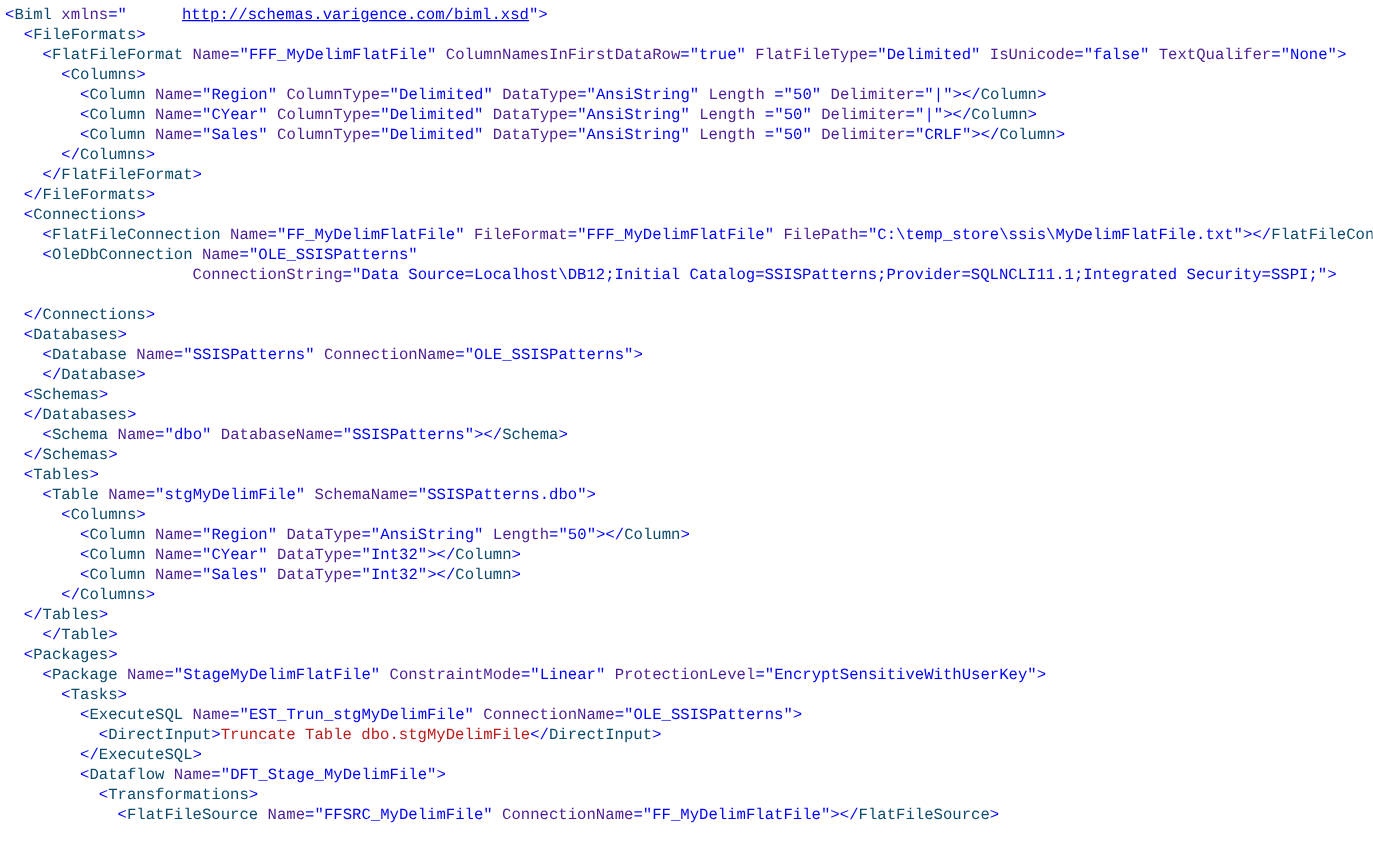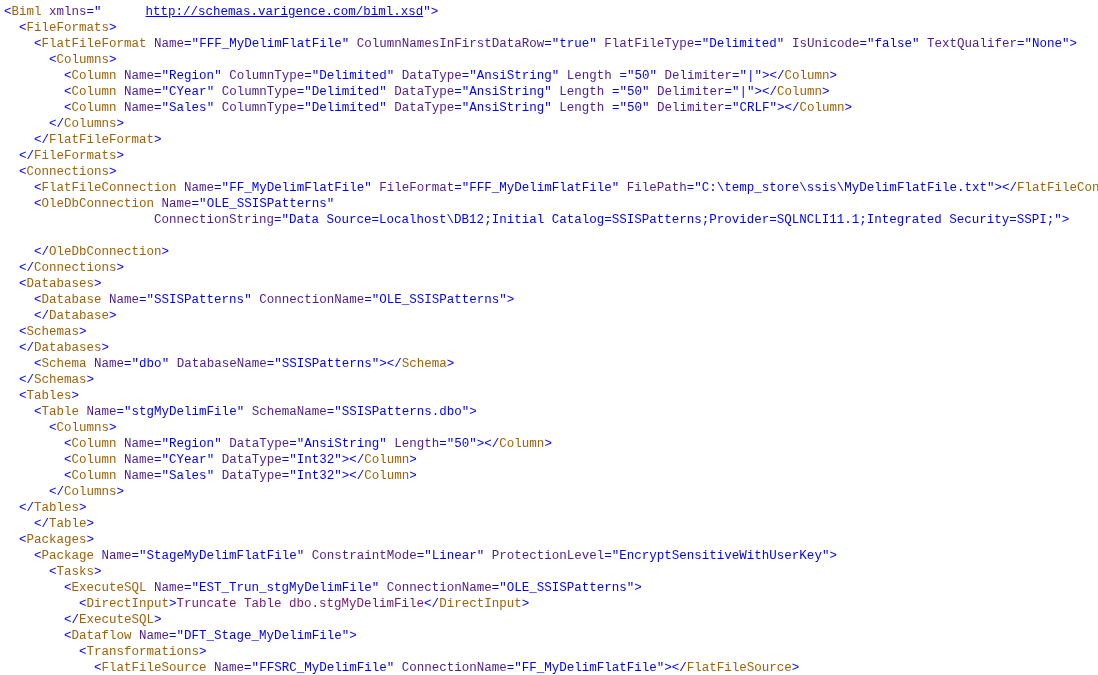--- a/index.html
+++ b/index.html
@@ -8,23 +8,23 @@
     background: #ffffff;
     font-family: "Consolas", "Courier New", monospace;
     font-size: 12.5px;
     line-height: 1.28;
     color: #000000;
     white-space: nowrap;
     overflow-x: auto;
   }
   .line { display: block; }
   .t-blue   { color: #0000ff; }
-  .t-brown  { color: #a16207; }
+  .t-brown  { color: #0c4a6e; }
   .t-red    { color: #4c1d95; }
-  .t-black  { color: #701a75; }
+  .t-black  { color: #b91c1c; }
   a.t-url   { color: #0000ff; text-decoration: underline; padding-left: 44px; }
 </style>
 </head>
 <body>
 
 <div id="code">
     <div class="line"><span class="t-blue">&lt;</span><span class="t-brown">Biml</span><span class="t-black"> </span><span class="t-red">xmlns</span><span class="t-blue">=</span><span class="t-blue">"</span><a class="t-url">http://schemas.varigence.com/biml.xsd</a><span class="t-blue">"</span><span class="t-blue">&gt;</span></div>
     <div class="line">&nbsp;&nbsp;<span class="t-blue">&lt;</span><span class="t-brown">FileFormats</span><span class="t-blue">&gt;</span></div>
     <div class="line">&nbsp;&nbsp;&nbsp;&nbsp;<span class="t-blue">&lt;</span><span class="t-brown">FlatFileFormat</span><span class="t-black"> </span><span class="t-red">Name</span><span class="t-blue">=</span><span class="t-blue">"</span><span class="t-blue">FFF_MyDelimFlatFile</span><span class="t-blue">"</span><span class="t-black"> </span><span class="t-red">ColumnNamesInFirstDataRow</span><span class="t-blue">=</span><span class="t-blue">"</span><span class="t-blue">true</span><span class="t-blue">"</span><span class="t-black"> </span><span class="t-red">FlatFileType</span><span class="t-blue">=</span><span class="t-blue">"</span><span class="t-blue">Delimited</span><span class="t-blue">"</span><span class="t-black"> </span><span class="t-red">IsUnicode</span><span class="t-blue">=</span><span class="t-blue">"</span><span class="t-blue">false</span><span class="t-blue">"</span><span class="t-black"> </span><span class="t-red">TextQualifer</span><span class="t-blue">=</span><span class="t-blue">"</span><span class="t-blue">None</span><span class="t-blue">"</span><span class="t-blue">&gt;</span></div>
     <div class="line">&nbsp;&nbsp;&nbsp;&nbsp;&nbsp;&nbsp;<span class="t-blue">&lt;</span><span class="t-brown">Columns</span><span class="t-blue">&gt;</span></div>
@@ -32,21 +32,20 @@
     <div class="line">&nbsp;&nbsp;&nbsp;&nbsp;&nbsp;&nbsp;&nbsp;&nbsp;<span class="t-blue">&lt;</span><span class="t-brown">Column</span><span class="t-black"> </span><span class="t-red">Name</span><span class="t-blue">=</span><span class="t-blue">"</span><span class="t-blue">CYear</span><span class="t-blue">"</span><span class="t-black"> </span><span class="t-red">ColumnType</span><span class="t-blue">=</span><span class="t-blue">"</span><span class="t-blue">Delimited</span><span class="t-blue">"</span><span class="t-black"> </span><span class="t-red">DataType</span><span class="t-blue">=</span><span class="t-blue">"</span><span class="t-blue">AnsiString</span><span class="t-blue">"</span><span class="t-black"> </span><span class="t-red">Length</span><span class="t-black"> </span><span class="t-blue">=</span><span class="t-blue">"</span><span class="t-blue">50</span><span class="t-blue">"</span><span class="t-black"> </span><span class="t-red">Delimiter</span><span class="t-blue">=</span><span class="t-blue">"</span><span class="t-blue">|</span><span class="t-blue">"</span><span class="t-blue">&gt;</span><span class="t-blue">&lt;/</span><span class="t-brown">Column</span><span class="t-blue">&gt;</span></div>
     <div class="line">&nbsp;&nbsp;&nbsp;&nbsp;&nbsp;&nbsp;&nbsp;&nbsp;<span class="t-blue">&lt;</span><span class="t-brown">Column</span><span class="t-black"> </span><span class="t-red">Name</span><span class="t-blue">=</span><span class="t-blue">"</span><span class="t-blue">Sales</span><span class="t-blue">"</span><span class="t-black"> </span><span class="t-red">ColumnType</span><span class="t-blue">=</span><span class="t-blue">"</span><span class="t-blue">Delimited</span><span class="t-blue">"</span><span class="t-black"> </span><span class="t-red">DataType</span><span class="t-blue">=</span><span class="t-blue">"</span><span class="t-blue">AnsiString</span><span class="t-blue">"</span><span class="t-black"> </span><span class="t-red">Length</span><span class="t-black"> </span><span class="t-blue">=</span><span class="t-blue">"</span><span class="t-blue">50</span><span class="t-blue">"</span><span class="t-black"> </span><span class="t-red">Delimiter</span><span class="t-blue">=</span><span class="t-blue">"</span><span class="t-blue">CRLF</span><span class="t-blue">"</span><span class="t-blue">&gt;</span><span class="t-blue">&lt;/</span><span class="t-brown">Column</span><span class="t-blue">&gt;</span></div>
     <div class="line">&nbsp;&nbsp;&nbsp;&nbsp;&nbsp;&nbsp;<span class="t-blue">&lt;/</span><span class="t-brown">Columns</span><span class="t-blue">&gt;</span></div>
     <div class="line">&nbsp;&nbsp;&nbsp;&nbsp;<span class="t-blue">&lt;/</span><span class="t-brown">FlatFileFormat</span><span class="t-blue">&gt;</span></div>
     <div class="line">&nbsp;&nbsp;<span class="t-blue">&lt;/</span><span class="t-brown">FileFormats</span><span class="t-blue">&gt;</span></div>
     <div class="line">&nbsp;&nbsp;<span class="t-blue">&lt;</span><span class="t-brown">Connections</span><span class="t-blue">&gt;</span></div>
     <div class="line">&nbsp;&nbsp;&nbsp;&nbsp;<span class="t-blue">&lt;</span><span class="t-brown">FlatFileConnection</span><span class="t-black"> </span><span class="t-red">Name</span><span class="t-blue">=</span><span class="t-blue">"</span><span class="t-blue">FF_MyDelimFlatFile</span><span class="t-blue">"</span><span class="t-black"> </span><span class="t-red">FileFormat</span><span class="t-blue">=</span><span class="t-blue">"</span><span class="t-blue">FFF_MyDelimFlatFile</span><span class="t-blue">"</span><span class="t-black"> </span><span class="t-red">FilePath</span><span class="t-blue">=</span><span class="t-blue">"</span><span class="t-blue">C:\temp_store\ssis\MyDelimFlatFile.txt</span><span class="t-blue">"</span><span class="t-blue">&gt;</span><span class="t-blue">&lt;/</span><span class="t-brown">FlatFileConnection</span></div>
     <div class="line">&nbsp;&nbsp;&nbsp;&nbsp;<span class="t-blue">&lt;</span><span class="t-brown">OleDbConnection</span><span class="t-black"> </span><span class="t-red">Name</span><span class="t-blue">=</span><span class="t-blue">"</span><span class="t-blue">OLE_SSISPatterns</span><span class="t-blue">"</span><span class="t-blue"></span></div>
     <div class="line">&nbsp;&nbsp;&nbsp;&nbsp;&nbsp;&nbsp;&nbsp;&nbsp;&nbsp;&nbsp;&nbsp;&nbsp;&nbsp;&nbsp;&nbsp;&nbsp;&nbsp;&nbsp;&nbsp;&nbsp;<span class="t-red">ConnectionString</span><span class="t-blue">=</span><span class="t-blue">"</span><span class="t-blue">Data Source=Localhost\DB12;Initial Catalog=SSISPatterns;Provider=SQLNCLI11.1;Integrated Security=SSPI;</span><span class="t-blue">"</span><span class="t-blue">&gt;</span></div>
     <div class="line"><span class="t-black">&nbsp;</span></div>
-    <div class="line">&nbsp;&nbsp;&nbsp;&nbsp;<span class="t-blue">&lt;/</span><span class="t-brown">OleDbConnection</span><span class="t-blue">&gt;</span></div>
     <div class="line">&nbsp;&nbsp;<span class="t-blue">&lt;/</span><span class="t-brown">Connections</span><span class="t-blue">&gt;</span></div>
     <div class="line">&nbsp;&nbsp;<span class="t-blue">&lt;</span><span class="t-brown">Databases</span><span class="t-blue">&gt;</span></div>
     <div class="line">&nbsp;&nbsp;&nbsp;&nbsp;<span class="t-blue">&lt;</span><span class="t-brown">Database</span><span class="t-black"> </span><span class="t-red">Name</span><span class="t-blue">=</span><span class="t-blue">"</span><span class="t-blue">SSISPatterns</span><span class="t-blue">"</span><span class="t-black"> </span><span class="t-red">ConnectionName</span><span class="t-blue">=</span><span class="t-blue">"</span><span class="t-blue">OLE_SSISPatterns</span><span class="t-blue">"</span><span class="t-blue">&gt;</span></div>
     <div class="line">&nbsp;&nbsp;&nbsp;&nbsp;<span class="t-blue">&lt;/</span><span class="t-brown">Database</span><span class="t-blue">&gt;</span></div>
     <div class="line">&nbsp;&nbsp;<span class="t-blue">&lt;</span><span class="t-brown">Schemas</span><span class="t-blue">&gt;</span></div>
     <div class="line">&nbsp;&nbsp;<span class="t-blue">&lt;/</span><span class="t-brown">Databases</span><span class="t-blue">&gt;</span></div>
     <div class="line">&nbsp;&nbsp;&nbsp;&nbsp;<span class="t-blue">&lt;</span><span class="t-brown">Schema</span><span class="t-black"> </span><span class="t-red">Name</span><span class="t-blue">=</span><span class="t-blue">"</span><span class="t-blue">dbo</span><span class="t-blue">"</span><span class="t-black"> </span><span class="t-red">DatabaseName</span><span class="t-blue">=</span><span class="t-blue">"</span><span class="t-blue">SSISPatterns</span><span class="t-blue">"</span><span class="t-blue">&gt;</span><span class="t-blue">&lt;/</span><span class="t-brown">Schema</span><span class="t-blue">&gt;</span></div>
     <div class="line">&nbsp;&nbsp;<span class="t-blue">&lt;/</span><span class="t-brown">Schemas</span><span class="t-blue">&gt;</span></div>
     <div class="line">&nbsp;&nbsp;<span class="t-blue">&lt;</span><span class="t-brown">Tables</span><span class="t-blue">&gt;</span></div>
     <div class="line">&nbsp;&nbsp;&nbsp;&nbsp;<span class="t-blue">&lt;</span><span class="t-brown">Table</span><span class="t-black"> </span><span class="t-red">Name</span><span class="t-blue">=</span><span class="t-blue">"</span><span class="t-blue">stgMyDelimFile</span><span class="t-blue">"</span><span class="t-black"> </span><span class="t-red">SchemaName</span><span class="t-blue">=</span><span class="t-blue">"</span><span class="t-blue">SSISPatterns.dbo</span><span class="t-blue">"</span><span class="t-blue">&gt;</span></div>

